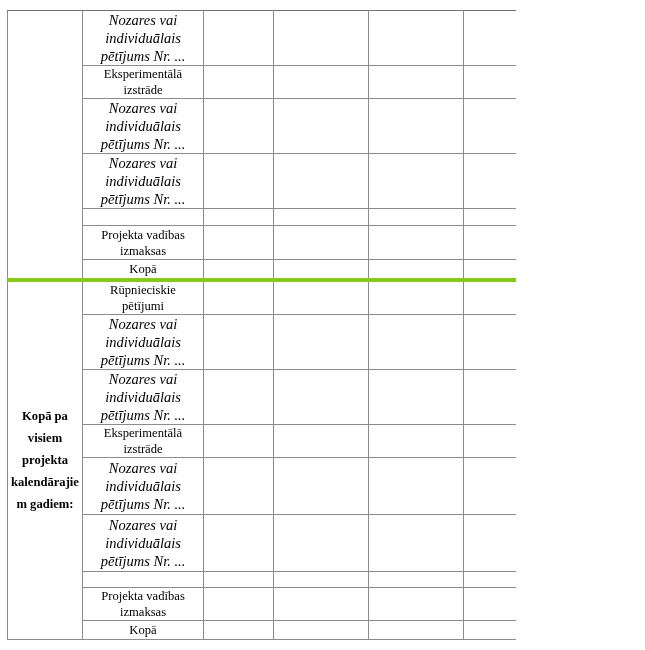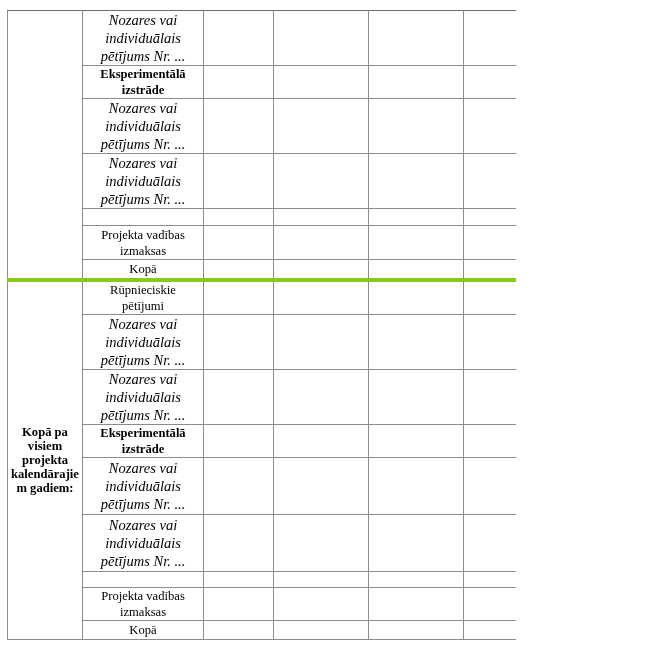--- a/index.html
+++ b/index.html
@@ -41,29 +41,29 @@
     font-size: 14.5px;
     line-height: 18px;
   }
   td.lbl-reg {
     font-size: 12.6px;
     line-height: 16px;
   }
   td.side {
     font-weight: bold;
     font-size: 12.6px;
-    line-height: 14px;
+    line-height: 22px;
     white-space: pre-line;
     vertical-align: middle;
   }
   
   tr.rh-noz   { height: 55px; }
   tr.rh-noz1  { height: 54px; }
   tr.rh-noz2  { height: 57px; }
-  tr.rh-two   { height: 33px; font-weight: bold; }
+  tr.rh-two   { height: 33px; }
   tr.rh-rupn  { height: 31px; }
   tr.rh-proj  { height: 34px; }
   tr.rh-proj2 { height: 33px; }
   tr.rh-empty { height: 17px; }
   tr.rh-empty2{ height: 16px; }
   tr.rh-kopa  { height: 20px; }
   tr.rh-kopa2 { height: 19px; }
 </style>
 </head>
 <body>

